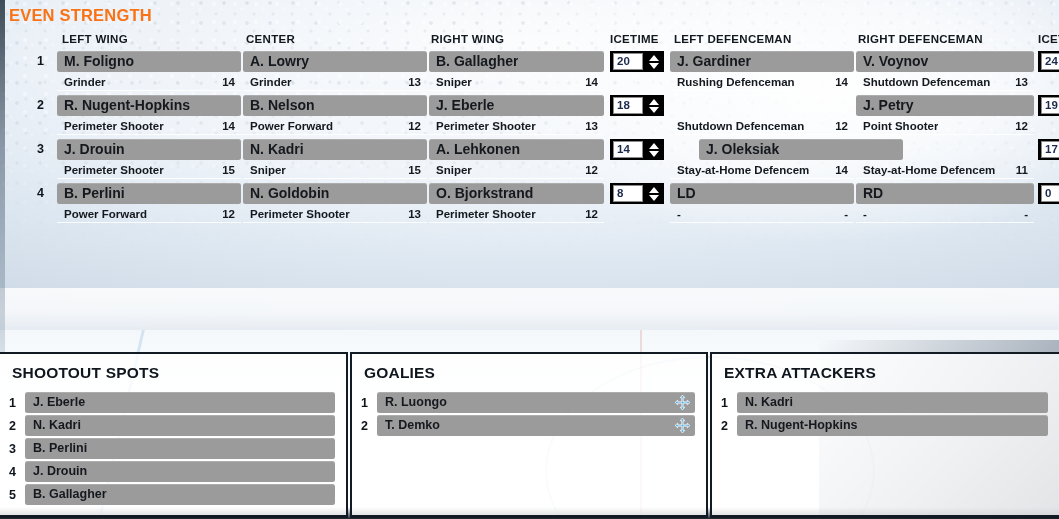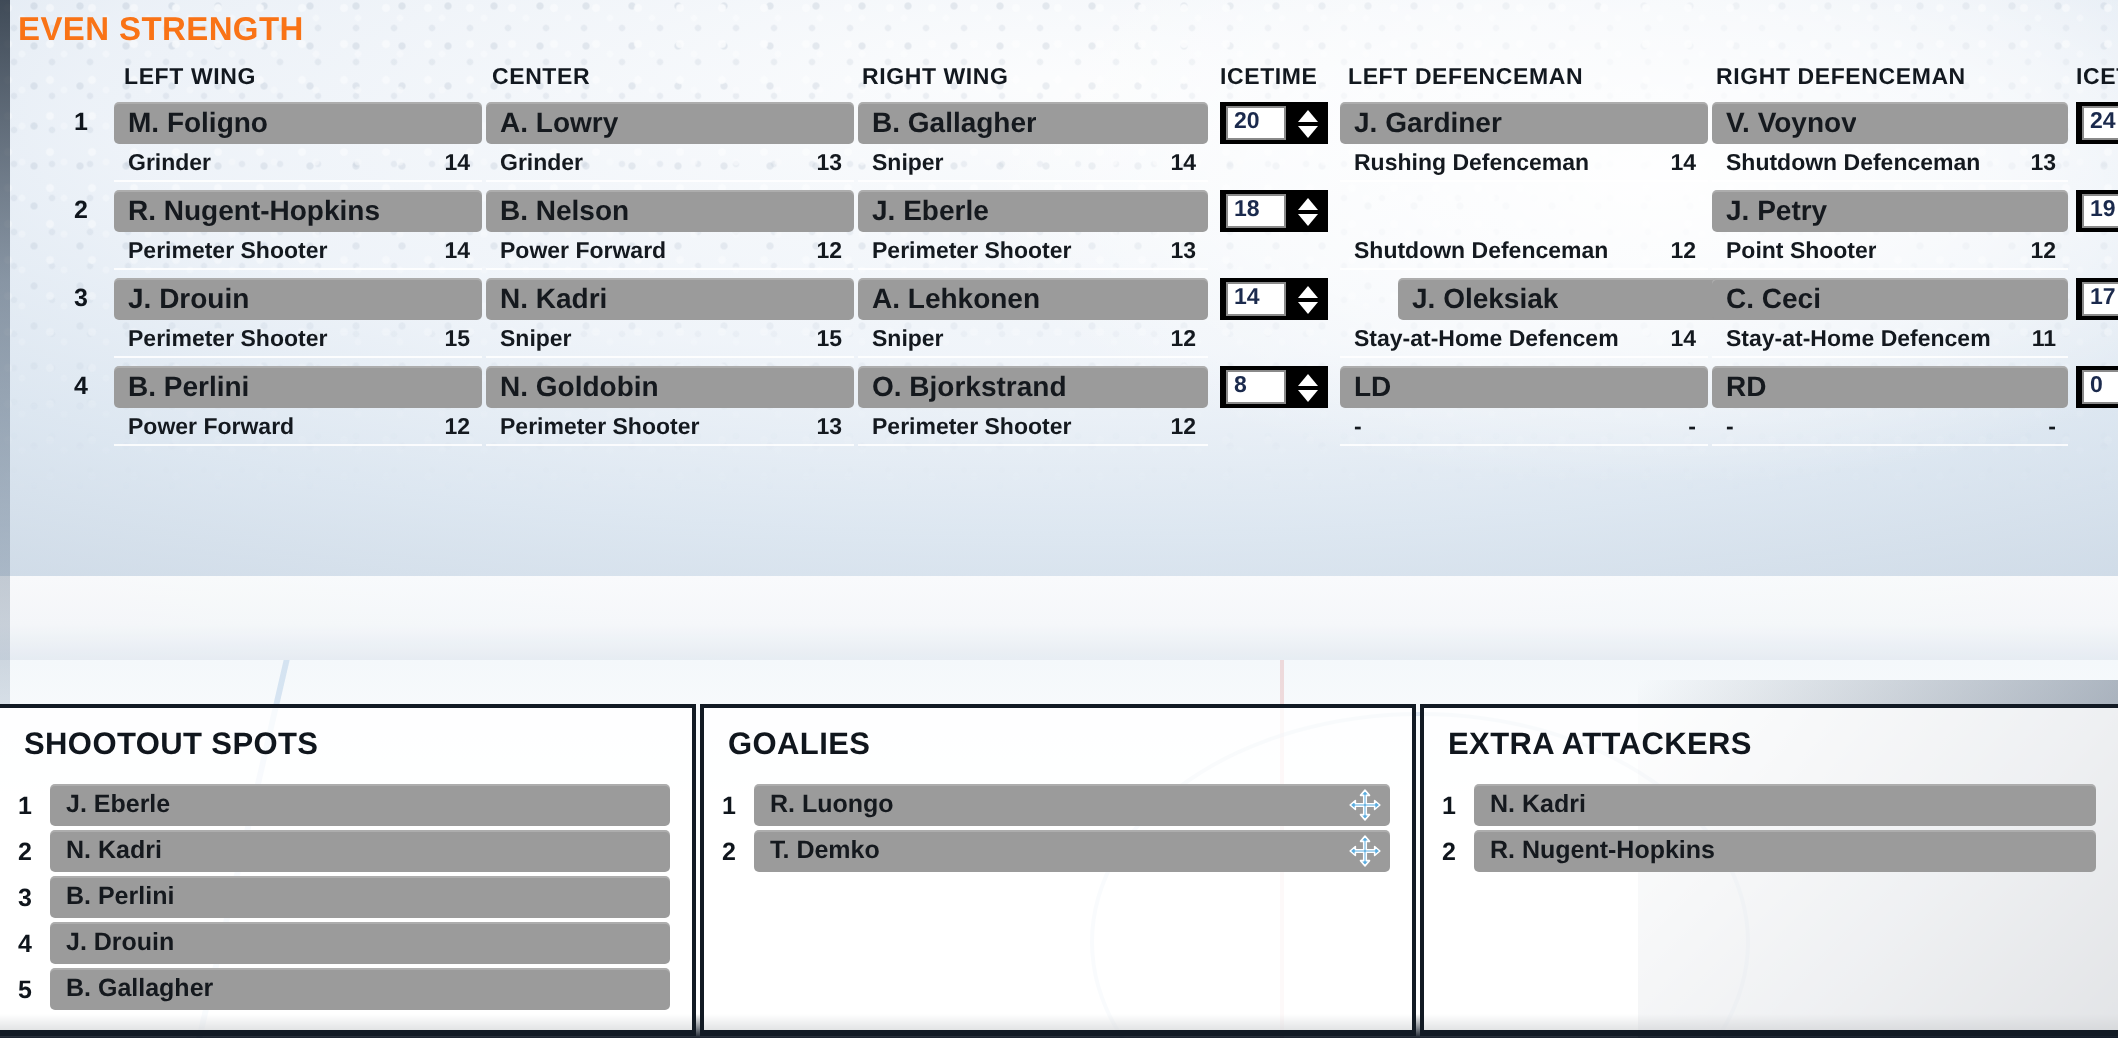--- a/index.html
+++ b/index.html
@@ -395,23 +395,20 @@
         </div>
 
         <div class="slot" style="left:634px; width:204px; top:0;margin-left:29px;">
           <span class="pname">J. Oleksiak</span>
         </div>
         <div class="statline" style="left:634px; width:184px; top:22px;">
           <span class="strole">Stay-at-Home Defencem</span>
           <span class="stval">14</span>
         </div>
 
-        <div class="slot" style="left:820px; width:178px; top:0;">
-          <span class="pname">C. Ceci</span>
-        </div>
         <div class="statline" style="left:820px; width:178px; top:22px;">
           <span class="strole">Stay-at-Home Defencem</span>
           <span class="stval">11</span>
         </div>
 
         <div class="spinner" style="left:1002px; top:0;">
           <div class="sp-field">17</div>
           <div class="sp-arrows">
             <div class="sp-up"></div>
             <div class="sp-dn"></div>

